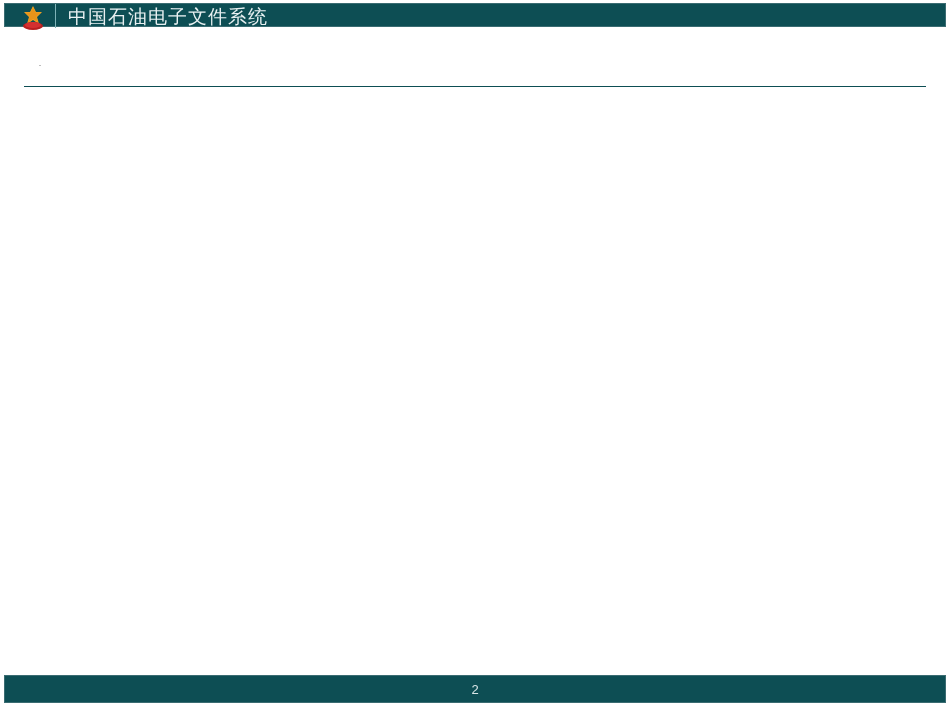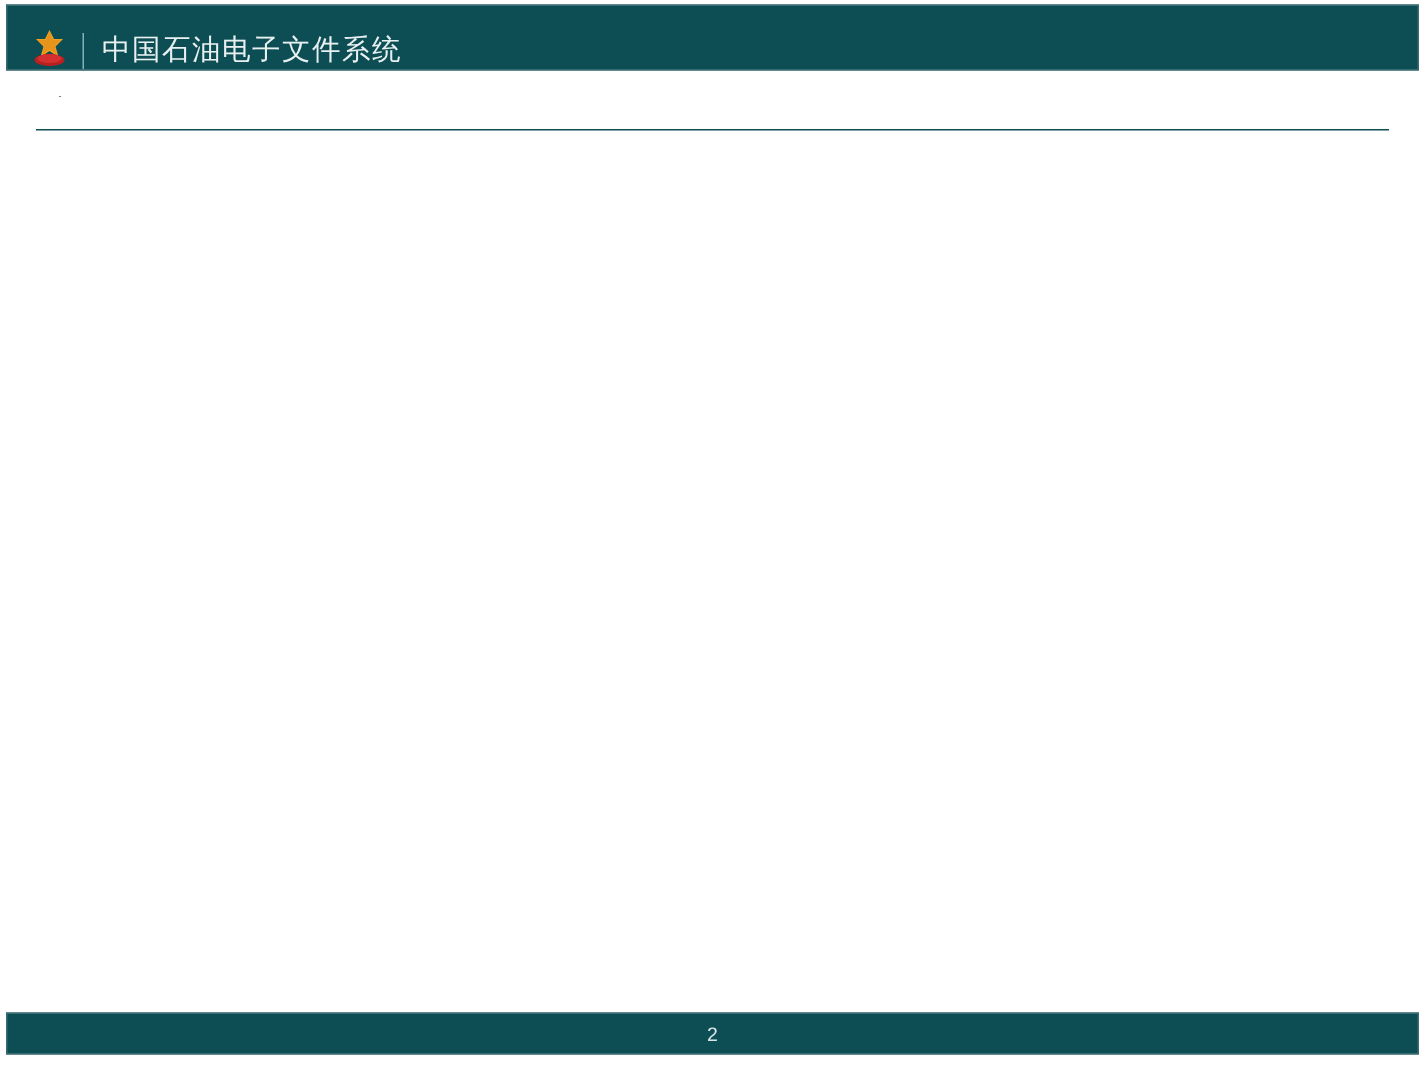--- a/index.html
+++ b/index.html
@@ -13,25 +13,25 @@
       background: #ffffff;
       font-family: "Microsoft YaHei", "SimSun", sans-serif;
       position: relative;
       overflow: hidden;
     }
     .header-bar {
       position: absolute;
       top: 3px;
       left: 4px;
       right: 4px;
-      height: 44px;
+      height: 24px;
       background: #0d4e54;
       border: 1px solid #3a6c72;
       display: flex;
-      align-items: flex-end;
+      align-items: flex-start;
       padding-left: 14px;
     }
     .logo {
       width: 28px;
       height: 28px;
       position: relative;
       margin-right: 8px;
       flex-shrink: 0;
     }
     .logo svg {

